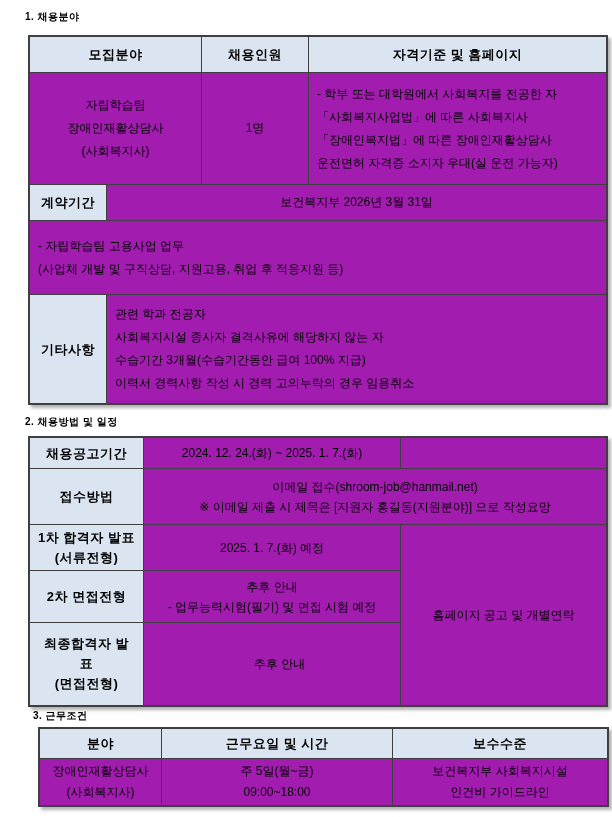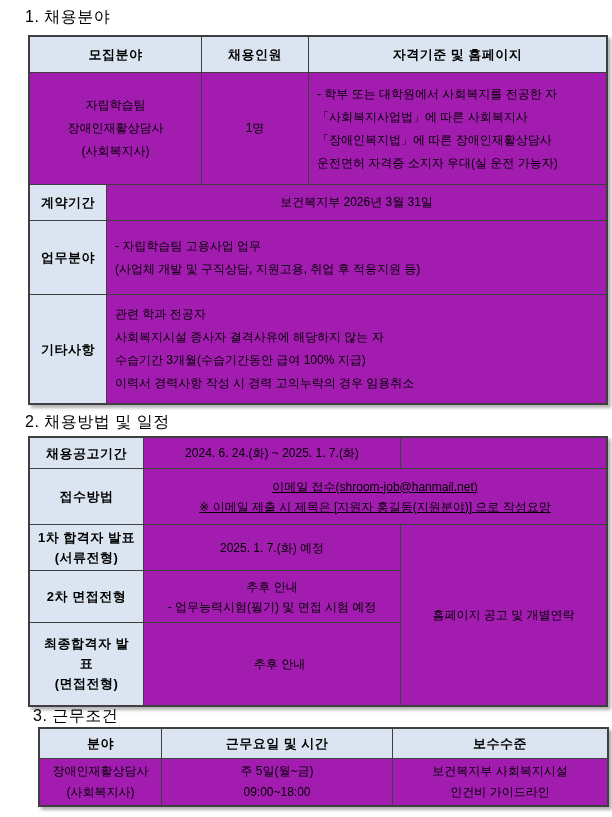--- a/index.html
+++ b/index.html
@@ -10,21 +10,21 @@
   }
   *{box-sizing:border-box;margin:0;padding:0;}
   html,body{width:612px;height:817px;overflow:hidden;background:var(--page-bg);}
   body{
     font-family:"Liberation Sans","DejaVu Sans",sans-serif;
     color:var(--text-color);
     font-size:12px;
   }
   .doc{width:612px;height:817px;padding-top:8px;}
   .sec-title{
-    font-size:16px;font-weight:normal;letter-spacing:.5px;
+    font-size:10px;font-weight:bold;letter-spacing:.5px;
     margin-left:25px;height:18px;line-height:18px;
   }
   .s1 .sec-title{margin-bottom:9px;}
   .s2 .sec-title{margin-top:8px;margin-bottom:5px;}
   .s3 .sec-title{margin-top:0;margin-left:33px;margin-bottom:2px;}
   .tbl{
     margin-left:28px;width:580px;
     border:2px solid var(--border-color);
     background:#a21caf;
     box-shadow:3px 3px 3px rgba(0,0,0,0.3);
@@ -52,21 +52,21 @@
   
   .t2merge{display:flex;}
   .t2left{width:371px;display:flex;flex-direction:column;justify-content:center;}
   .t2left .row:last-child{border-bottom:none;gap:15px;}
   .t2left .cell{line-height:20px;}
   .t2left .cell.midcol{border-right:1px solid var(--border-color);}
   
   .w-t3c1{width:122px;}
   .w-t3c2{width:231px;}
   .s3 .cell{line-height:21px;}
-  .small-lh{line-height:20px;text-decoration:underline;}
+  .small-lh{line-height:20px;}
 </style>
 </head>
 <body>
 
 <div class="doc">
 
   <div class="sec s1">
     <div class="sec-title">1. 채용분야</div>
     <div class="tbl">
       <div class="row" style="height:36px">
@@ -82,40 +82,39 @@
         <div class="cell left pre grow last">- 학부 또는 대학원에서 사회복지를 전공한 자
 「사회복지사업법」에 따른 사회복지사
 「장애인복지법」에 따른 장애인재활상담사
 운전면허 자격증 소지자 우대(실 운전 가능자)</div>
       </div>
       <div class="row" style="height:36px">
         <div class="cell head w-lab">계약기간</div>
         <div class="cell grow last">보건복지부 2026년 3월 31일</div>
       </div>
       <div class="row" style="height:74px">
-        <div class="cell head w-lab">업무분야</div>
         <div class="cell left pre grow last">- 자립학습팀 고용사업 업무
 (사업체 개발 및 구직상담, 지원고용, 취업 후 적응지원 등)</div>
       </div>
       <div class="row rlast" style="height:108px">
         <div class="cell head w-lab">기타사항</div>
         <div class="cell left pre grow last">관련 학과 전공자
 사회복지시설 종사자 결격사유에 해당하지 않는 자
 수습기간 3개월(수습기간동안 급여 100% 지급)
 이력서 경력사항 작성 시 경력 고의누락의 경우 임용취소</div>
       </div>
     </div>
   </div>
 
   <div class="sec s2">
     <div class="sec-title">2. 채용방법 및 일정</div>
     <div class="tbl">
       <div class="row" style="height:31px">
         <div class="cell head w-t2c1">채용공고기간</div>
-        <div class="cell w-t2c2">2024. 6. 24.(화) ~ 2025. 1. 7.(화)</div>
+        <div class="cell w-t2c2">2024. 12. 24.(화) ~ 2025. 1. 7.(화)</div>
       </div>
       <div class="row" style="height:56px">
         <div class="cell head w-t2c1">접수방법</div>
         <div class="cell pre grow last small-lh">이메일 접수(shroom-job@hanmail.net)
 ※ 이메일 제출 시 제목은 [지원자 홍길동(지원분야)] 으로 작성요망</div>
       </div>
       <div class="t2merge">
         <div class="t2left">
           <div class="row" style="height:46px">
             <div class="cell head pre w-t2c1">1차 합격자 발표

